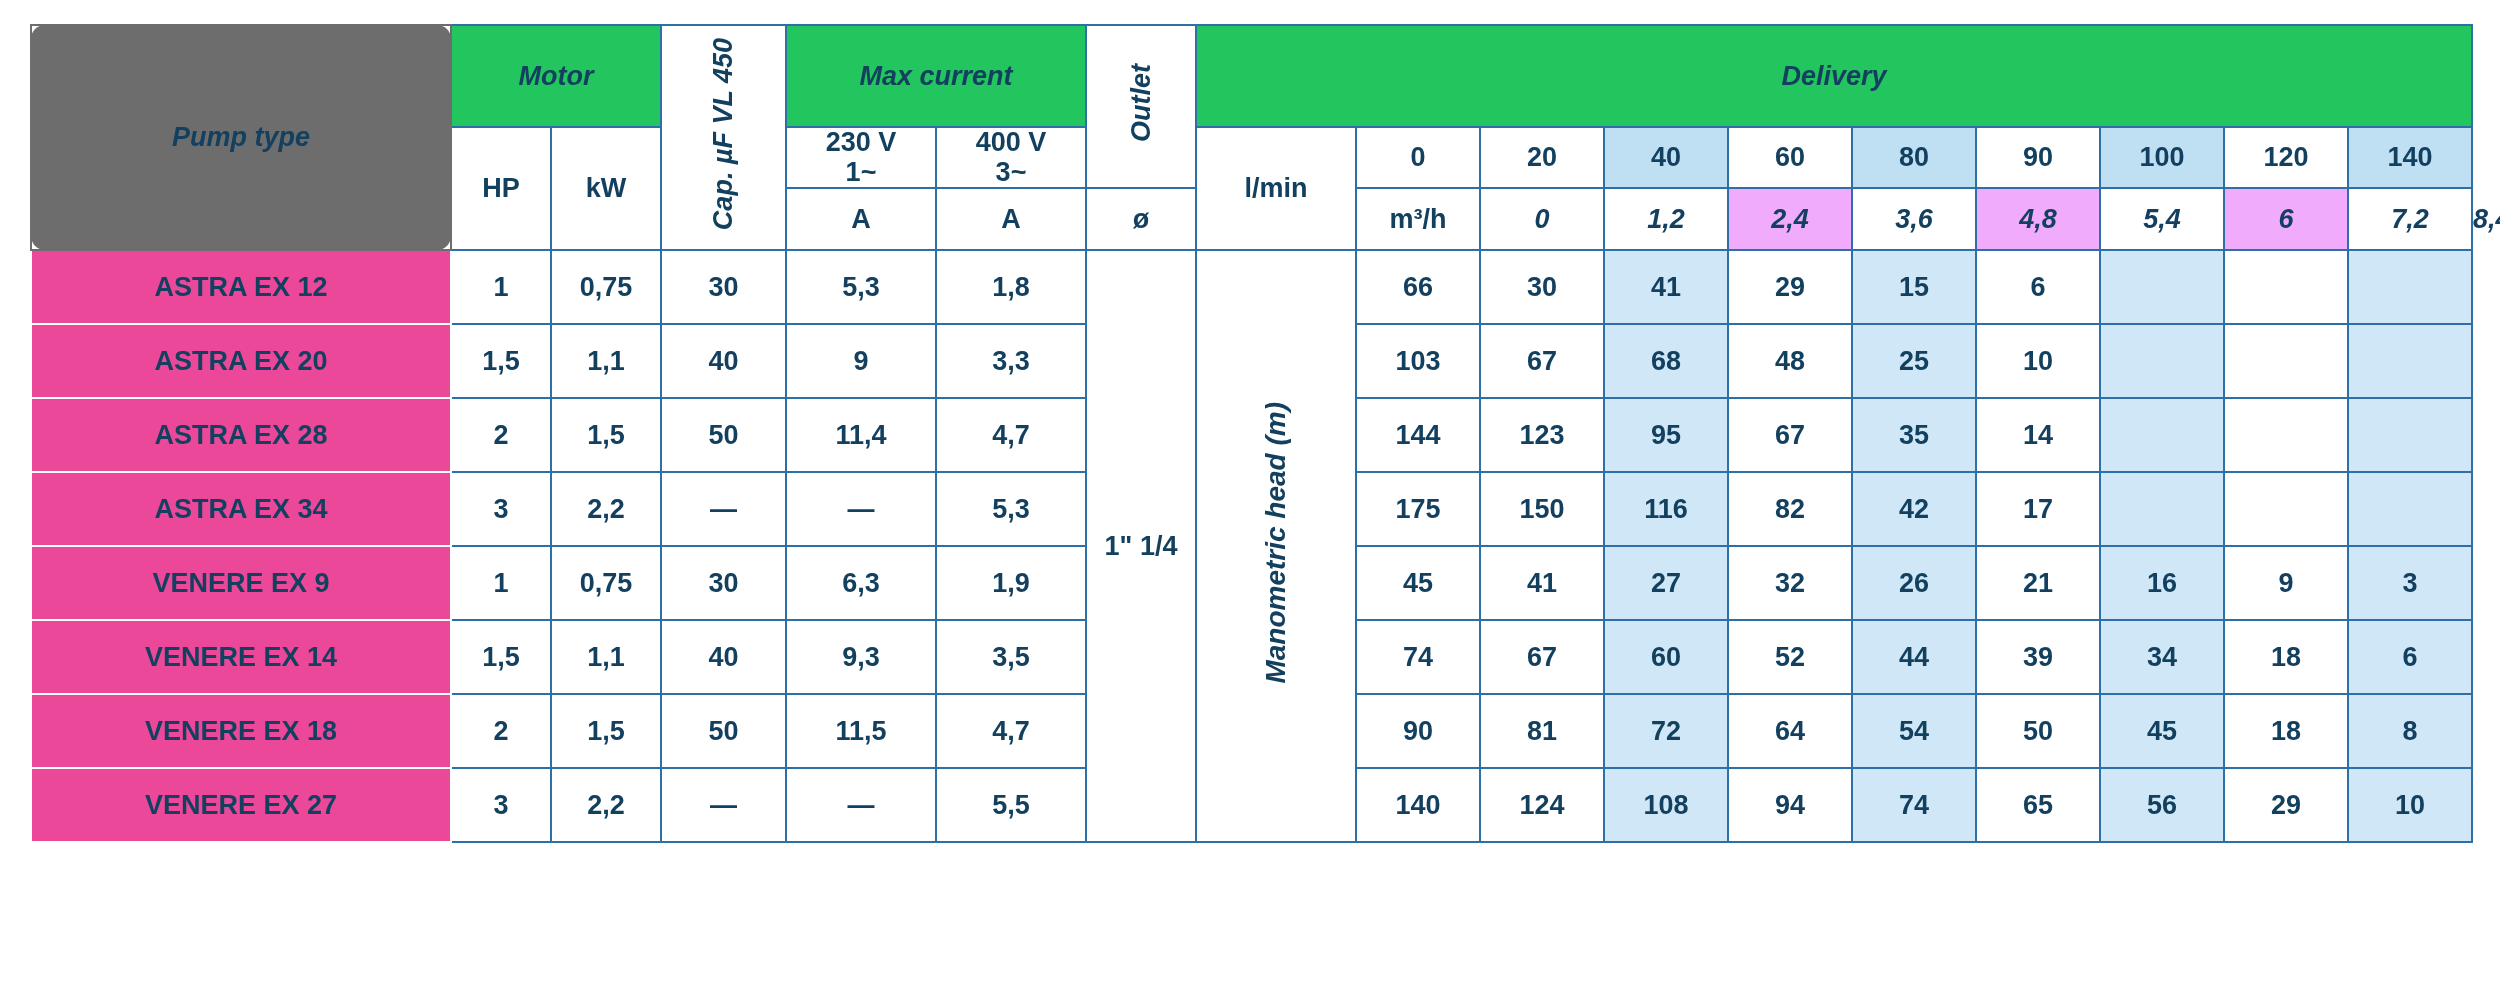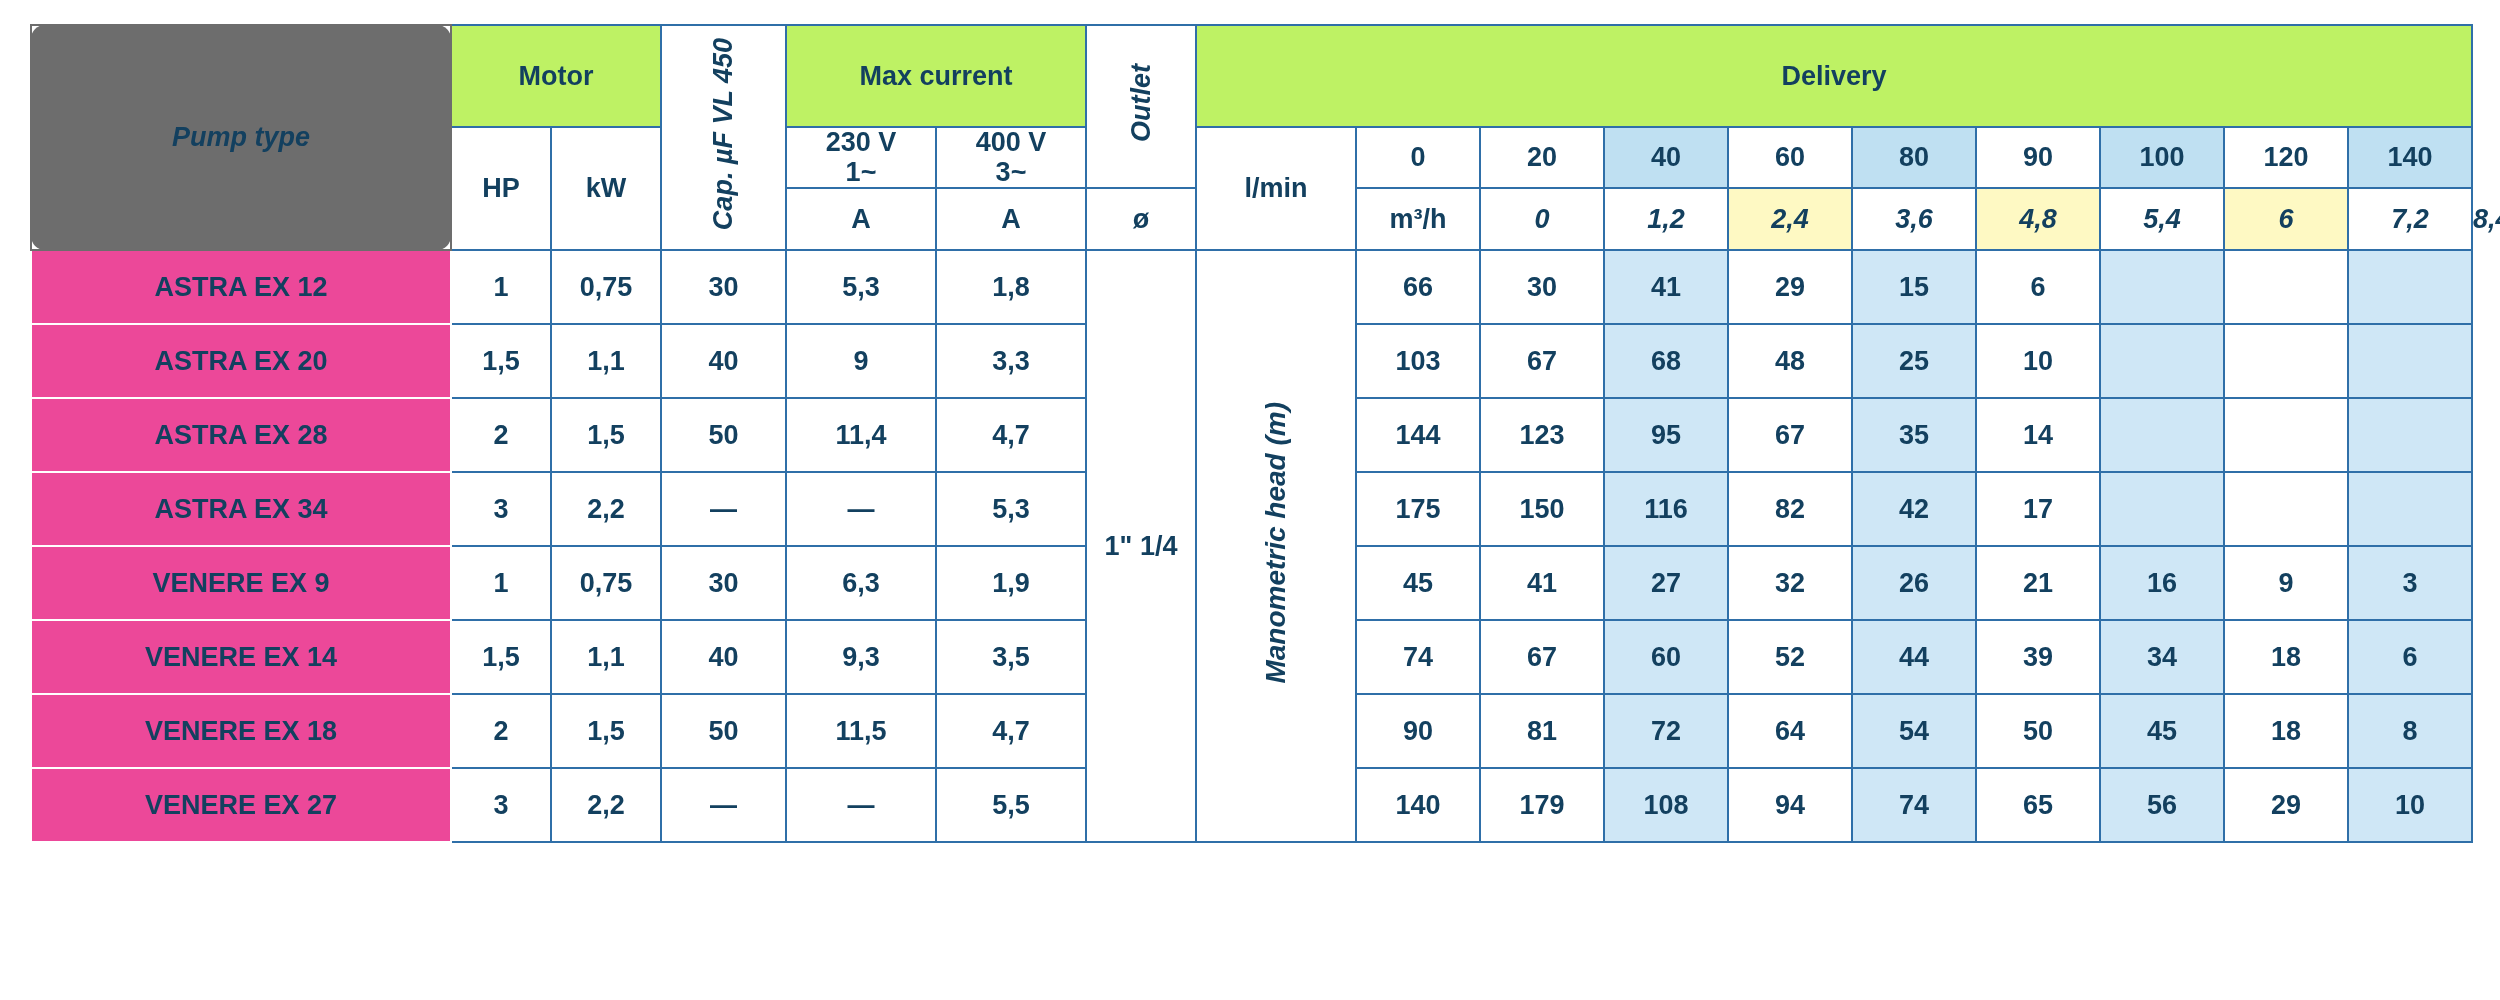--- a/index.html
+++ b/index.html
@@ -44,21 +44,22 @@
   
   .hdr-pumptype {
     background: #6d6d6d;
     color: #ffffff;
     font-style: italic;
     font-size: 31px;
     border-color: #6d6d6d !important;
     border-radius: 14px;
   }
   .hdr-group {
-    background: #bef264;
+    background: #22c55e;
+    font-style: italic;
     font-size: 31px;
     color: #13405f;
   }
   .hdr-sub {
     background: #ffffff;
     font-size: 27px;
     color: #13405f;
   }
   .hdr-unit {
     background: #ffffff;
@@ -74,21 +75,21 @@
     font-weight: bold;
     white-space: nowrap;
   }
 
   .sub2 { line-height: 1.1; margin-top: 47px; }
 
   
   .del-val { background: #ffffff; font-size: 28px; }
   .del-val.tint { background: #bfe0f2; }
   .del-unit { background: #ffffff; font-style: italic; font-size: 27px; font-weight: normal; }
-  .del-unit.tint { background: #fef9c3; }
+  .del-unit.tint { background: #f0abfc; }
   .m3h-cell { font-size: 27px; }
 
   
   .pump-name {
     background: #ec4899;
     color: #ffffff;
     text-align: left;
     padding-left: 22px;
     font-size: 30px;
     font-weight: bold;
@@ -325,21 +326,21 @@
       </tr>
 
       <tr>
         <td class="pump-name" style="height:72px">VENERE EX 27</td>
         <td class="data">3</td>
         <td class="data">2,2</td>
         <td class="data">—</td>
         <td class="data">—</td>
         <td class="data">5,5</td>
         <td class="data">140</td>
-        <td class="data">179</td>
+        <td class="data">124</td>
         <td class="data tint">108</td>
         <td class="data">94</td>
         <td class="data tint">74</td>
         <td class="data">65</td>
         <td class="data tint">56</td>
         <td class="data">29</td>
         <td class="data tint">10</td>
       </tr>
     </tbody>
   </table>

